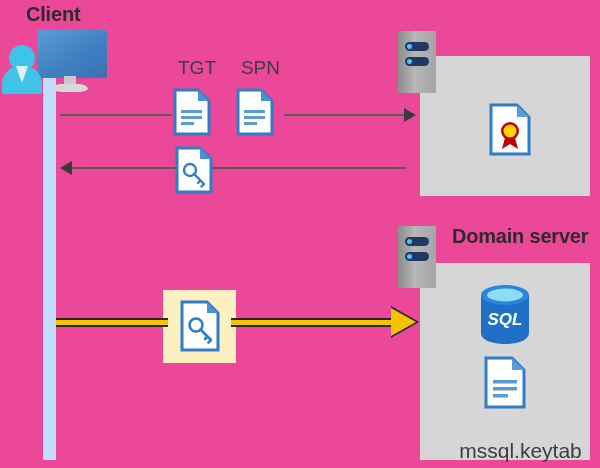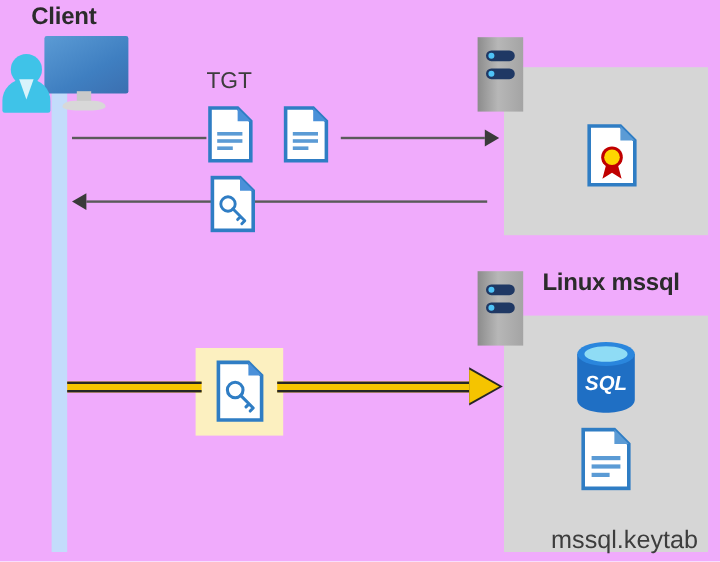--- a/index.html
+++ b/index.html
@@ -7,21 +7,21 @@
     padding: 0;
     background: #ffffff;
   }
   body {
     font-family: "Liberation Sans", sans-serif;
   }
   #canvas {
     position: relative;
     width: 600px;
     height: 468px;
-    background: #f0abfc;
+    background: #ec4899;
     overflow: hidden;
   }
   
   .abs { position: absolute; }
 
   
   .title {
     font-family: "Liberation Sans", sans-serif;
     font-weight: bold;
     color: #2b2b2b;
@@ -170,21 +170,21 @@
   
   .doc {
     width: 38px; height: 48px;
   }
   .doc svg { display: block; width: 100%; height: 100%; }
 
   .doc-label {
     font-family: "Liberation Sans", sans-serif;
     font-size: 19px;
     color: #3d3d3d;
-    text-align: center;
+    text-align: right;
     white-space: nowrap;
   }
   #tgt-label { left: 166px; top: 57px; width: 50px; }
   #spn-label { left: 228px; top: 57px; width: 52px; }
   #tgt-doc   { left: 173px; top: 88px; }
   #spn-doc   { left: 236px; top: 88px; }
   #ticket-doc{ left: 175px; top: 146px; }
   #key-doc   { left: 180px; top: 300px; width: 40px; height: 52px; }
 
   
@@ -231,21 +231,21 @@
     <svg viewBox="0 0 42 53">
       <path d="M2 2 H28 L40 14 V51 H2 Z" fill="#ffffff" stroke="#2f7dc4" stroke-width="3"></path>
       <path d="M28 2 L40 14 H28 Z" fill="#5b9bd5"></path>
       <path d="M17 31 L13 46 L21 41 L29 46 L25 31 Z" fill="#c00000"></path>
       <circle cx="21" cy="28" r="9" fill="#c00000"></circle>
       <circle cx="21" cy="28" r="6.5" fill="#ffd500"></circle>
     </svg>
   </div>
 
   <div class="abs panel" id="linux-panel"></div>
-  <div class="abs title" id="linux-title">Linux mssql</div>
+  <div class="abs title" id="linux-title">Domain server</div>
   <div class="abs rack" id="linux-rack">
     <div class="bar b1"></div>
     <div class="bar b2"></div>
   </div>
 
   <div class="abs" id="sql-db">
     <svg viewBox="0 0 54 62">
       <path d="M3 12 V50 C3 57 14 61 27 61 C40 61 51 57 51 50 V12 Z" fill="#1f6fc4"></path>
       <ellipse cx="27" cy="12" rx="24" ry="10" fill="#2a86dd"></ellipse>
       <ellipse cx="27" cy="12" rx="18" ry="6.5" fill="#8fdcf5"></ellipse>
@@ -262,20 +262,21 @@
       <rect x="9" y="38" width="15" height="3.5" fill="#5b9bd5"></rect>
     </svg>
   </div>
   <div class="abs" id="keytab-label">mssql.keytab</div>
 
   <div class="abs thin-line" id="req-line-a"></div>
   <div class="abs thin-line" id="req-line-b"></div>
   <div class="abs arrow-head-right" id="req-arrow"></div>
 
   <div class="abs doc-label" id="tgt-label">TGT</div>
+  <div class="abs doc-label" id="spn-label">SPN</div>
 
   <div class="abs doc" id="tgt-doc">
     <svg viewBox="0 0 38 48">
       <path d="M2 2 H25 L36 13 V46 H2 Z" fill="#ffffff" stroke="#2f7dc4" stroke-width="3"></path>
       <path d="M25 2 L36 13 H25 Z" fill="#4a90d9"></path>
       <rect x="8" y="22" width="21" height="3" fill="#5b9bd5"></rect>
       <rect x="8" y="28" width="21" height="3" fill="#5b9bd5"></rect>
       <rect x="8" y="34" width="13" height="3" fill="#5b9bd5"></rect>
     </svg>
   </div>

